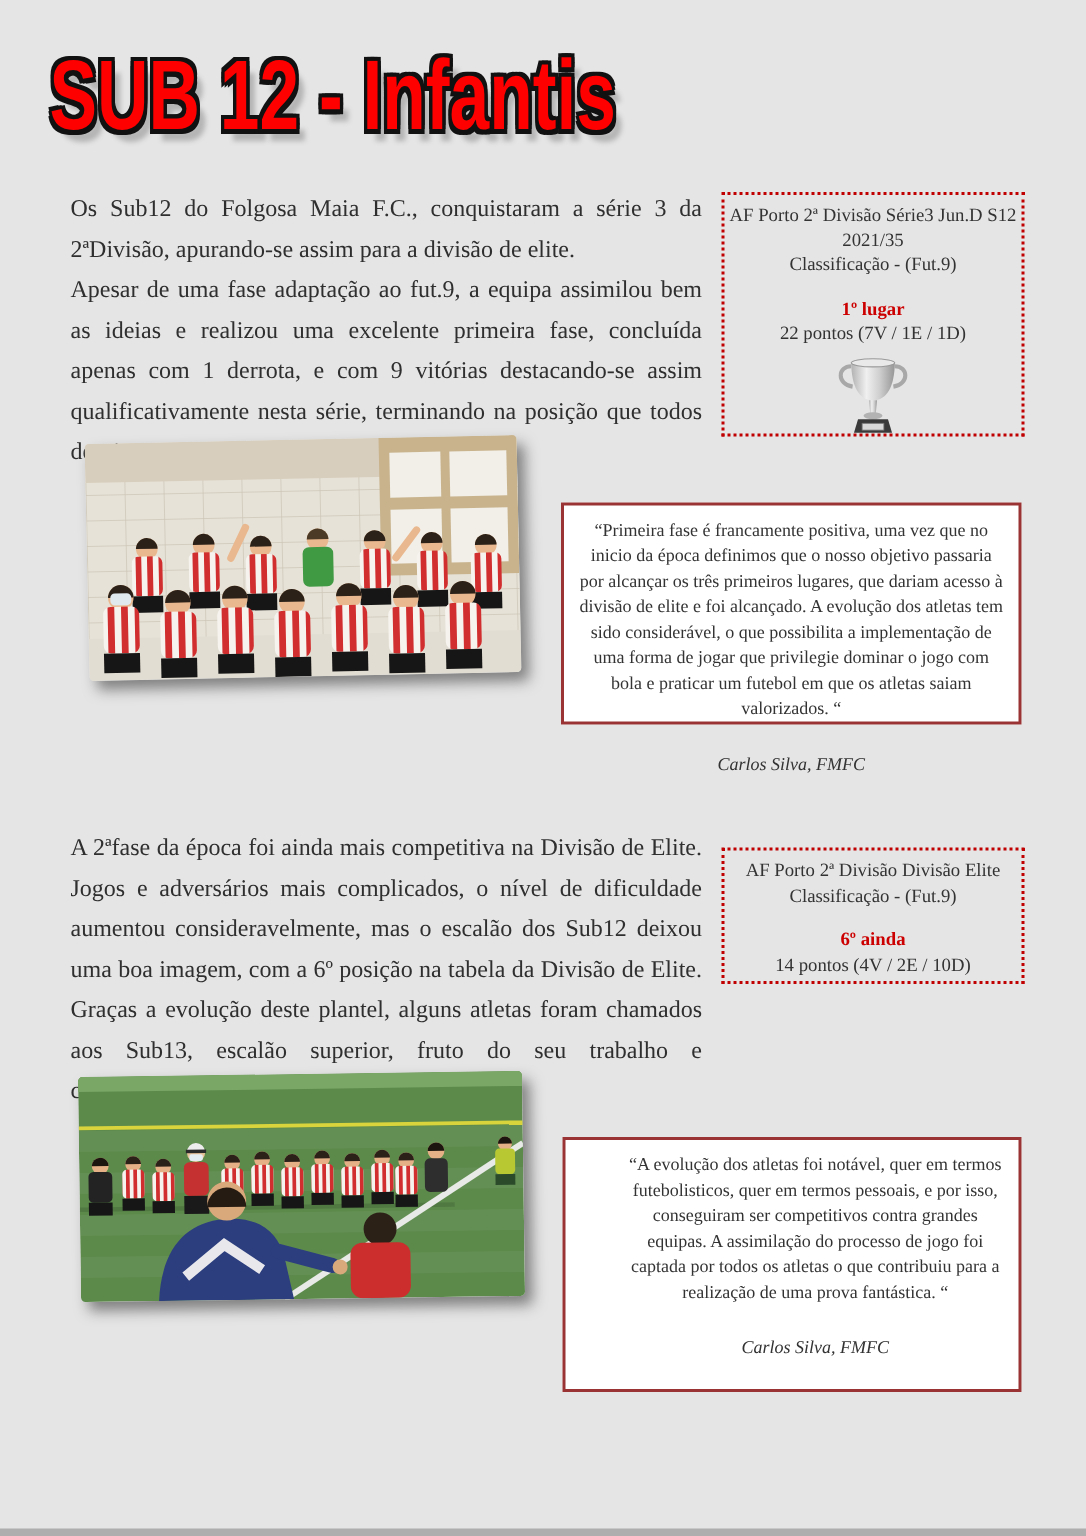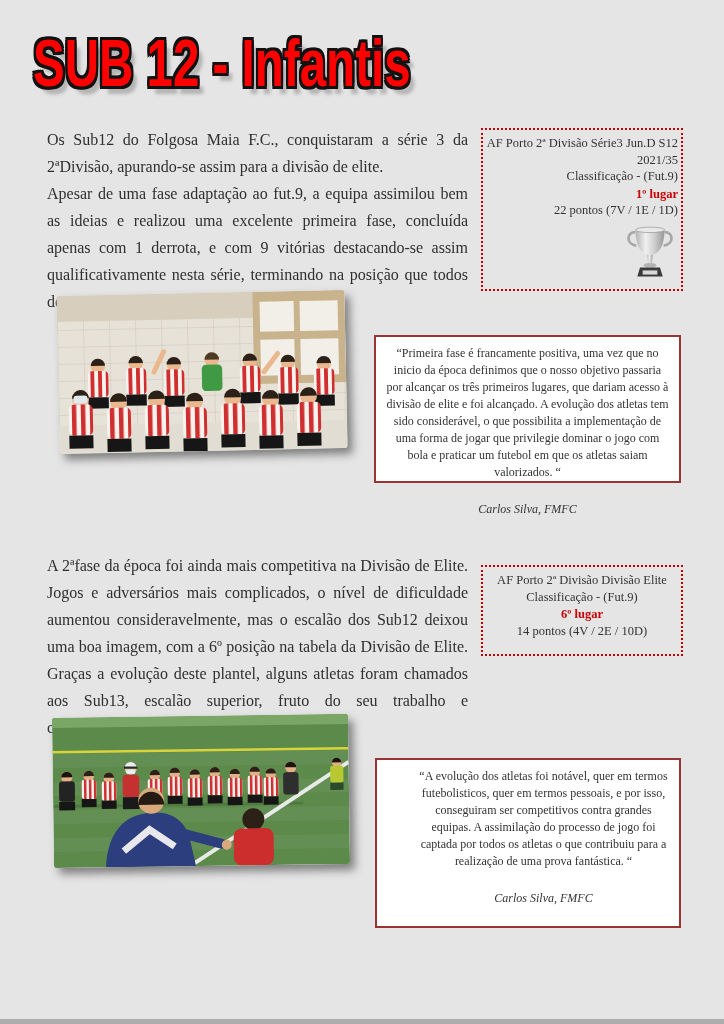--- a/index.html
+++ b/index.html
@@ -32,24 +32,24 @@
   .para2 { top:552px; }
 
   
   .class-box {
     position:absolute; left:481px; width:192px;
     border:2px dotted #c00000;
     text-align:center; color:#333333;
     font-size:12.5px; line-height:16.5px;
     padding:5px 3px 4px 3px;
   }
-  .box1 { top:128px; height:150px;text-align:right; }
+  .box1 { top:128px; height:150px; }
   .box2 { top:565px; height:78px; }
   .class-box .nowrap { white-space:nowrap; }
-  .class-box .rank { color:#cc0000; font-weight:bold; margin-top:1px; }
+  .class-box .rank { color:#cc0000; font-weight:bold; margin-top:13px; }
   .trophy-wrap { margin-top:5px; line-height:0; }
 
   
   .photo {
     position:absolute; border-radius:3px; overflow:hidden; line-height:0;
     box-shadow:5px 6px 9px rgba(45,45,45,0.55);
   }
   .photo1 { left:58px; top:293px; width:288px; height:158px; transform:rotate(-1.2deg); }
   .photo2 { left:53px; top:716px; width:296px; height:150px; transform:rotate(-0.8deg); }
   .photo svg { display:block; }
@@ -171,21 +171,21 @@
     <div class="quote-author">Carlos Silva, FMFC</div>
   </div>
 
   <div class="body-text para2">
     <p>A 2ªfase da época foi ainda mais competitiva na Divisão de Elite. Jogos e adversários mais complicados, o nível de dificuldade aumentou consideravelmente, mas o escalão dos Sub12 deixou uma boa imagem, com a 6º posição na tabela da Divisão de Elite. Graças a evolução deste plantel, alguns atletas foram chamados aos Sub13, escalão superior, fruto do seu trabalho e compromisso.</p>
   </div>
 
   <div class="class-box box2">
     <div class="nowrap">AF Porto 2ª Divisão Divisão Elite</div>
     <div>Classificação - (Fut.9)</div>
-    <div class="rank">6º lugar</div>
+    <div class="rank">6º ainda</div>
     <div class="nowrap">14 pontos (4V / 2E / 10D)</div>
   </div>
 
   <div class="photo photo2">
     <svg width="296" height="150" viewBox="0 0 296 150" preserveAspectRatio="none" aria-hidden="true">
       <defs>
         <g id="kid2">
           <circle cx="0" cy="-25" r="8.5" fill="#e6b087"></circle>
           <path d="M -8.5 -25 A 8.5 8.5 0 0 1 8.5 -25 Z" fill="#2b2119"></path>
           <rect x="-12" y="-19" width="24" height="31" rx="5" fill="url(#jersey2)"></rect>

